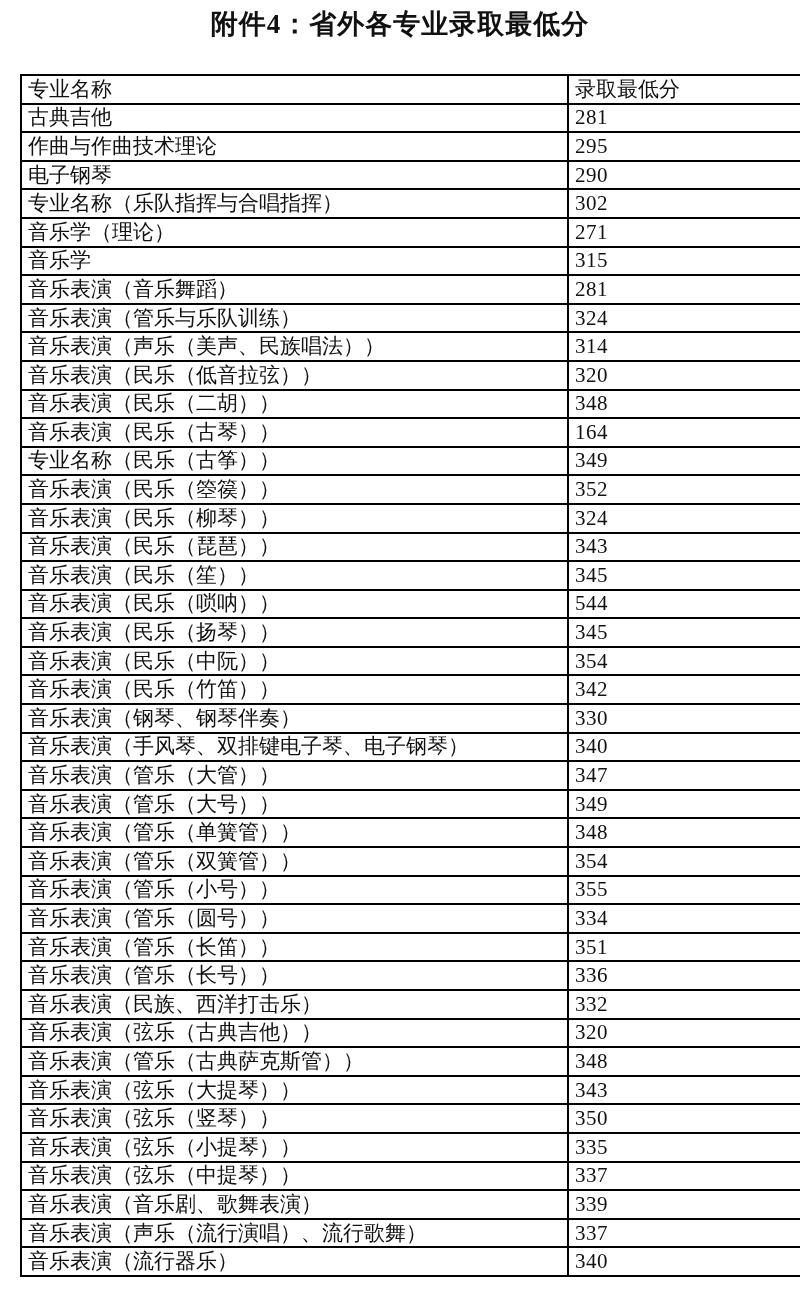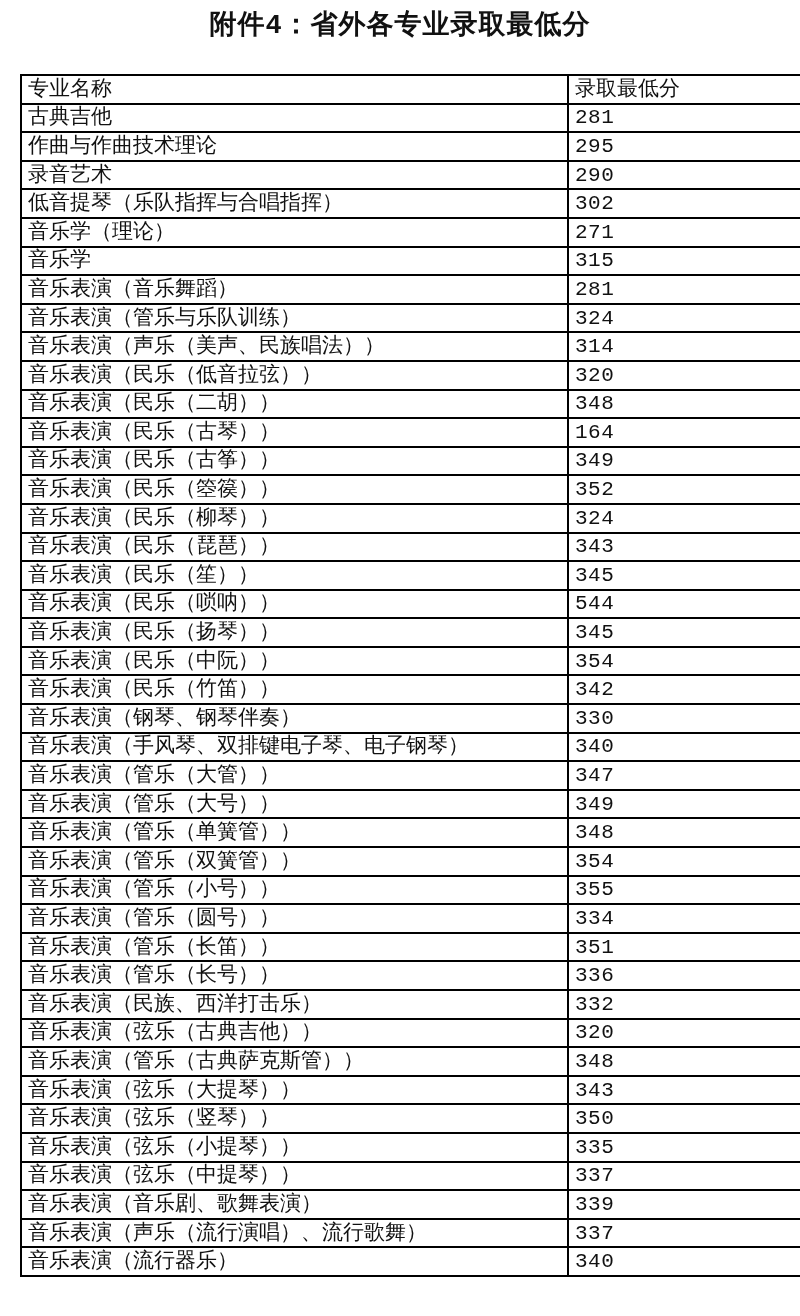--- a/index.html
+++ b/index.html
@@ -5,21 +5,21 @@
   html, body {
     margin: 0;
     padding: 0;
     background: #ffffff;
   }
   .page {
     position: relative;
     width: 800px;
     height: 1316px;
     background: #ffffff;
-    font-family: Liberation Mono, monospace;
+    font-family: Liberation Serif, serif;
     color: #111111;
     overflow: hidden;
   }
   .doc-title {
     position: absolute;
     top: 6px;
     left: 0;
     width: 100%;
     text-align: center;
     font-size: 27px;
@@ -77,25 +77,25 @@
     <tbody>
         <tr>
           <td class="major-cell">古典吉他</td>
           <td class="score-cell">281</td>
         </tr>
         <tr>
           <td class="major-cell">作曲与作曲技术理论</td>
           <td class="score-cell">295</td>
         </tr>
         <tr>
-          <td class="major-cell">录音艺术</td>
+          <td class="major-cell">电子钢琴</td>
           <td class="score-cell">290</td>
         </tr>
         <tr>
-          <td class="major-cell">低音提琴（乐队指挥与合唱指挥）</td>
+          <td class="major-cell">专业名称（乐队指挥与合唱指挥）</td>
           <td class="score-cell">302</td>
         </tr>
         <tr>
           <td class="major-cell">音乐学（理论）</td>
           <td class="score-cell">271</td>
         </tr>
         <tr>
           <td class="major-cell">音乐学</td>
           <td class="score-cell">315</td>
         </tr>
@@ -117,21 +117,21 @@
         </tr>
         <tr>
           <td class="major-cell">音乐表演（民乐（二胡））</td>
           <td class="score-cell">348</td>
         </tr>
         <tr>
           <td class="major-cell">音乐表演（民乐（古琴））</td>
           <td class="score-cell">164</td>
         </tr>
         <tr>
-          <td class="major-cell">音乐表演（民乐（古筝））</td>
+          <td class="major-cell">专业名称（民乐（古筝））</td>
           <td class="score-cell">349</td>
         </tr>
         <tr>
           <td class="major-cell">音乐表演（民乐（箜篌））</td>
           <td class="score-cell">352</td>
         </tr>
         <tr>
           <td class="major-cell">音乐表演（民乐（柳琴））</td>
           <td class="score-cell">324</td>
         </tr>

